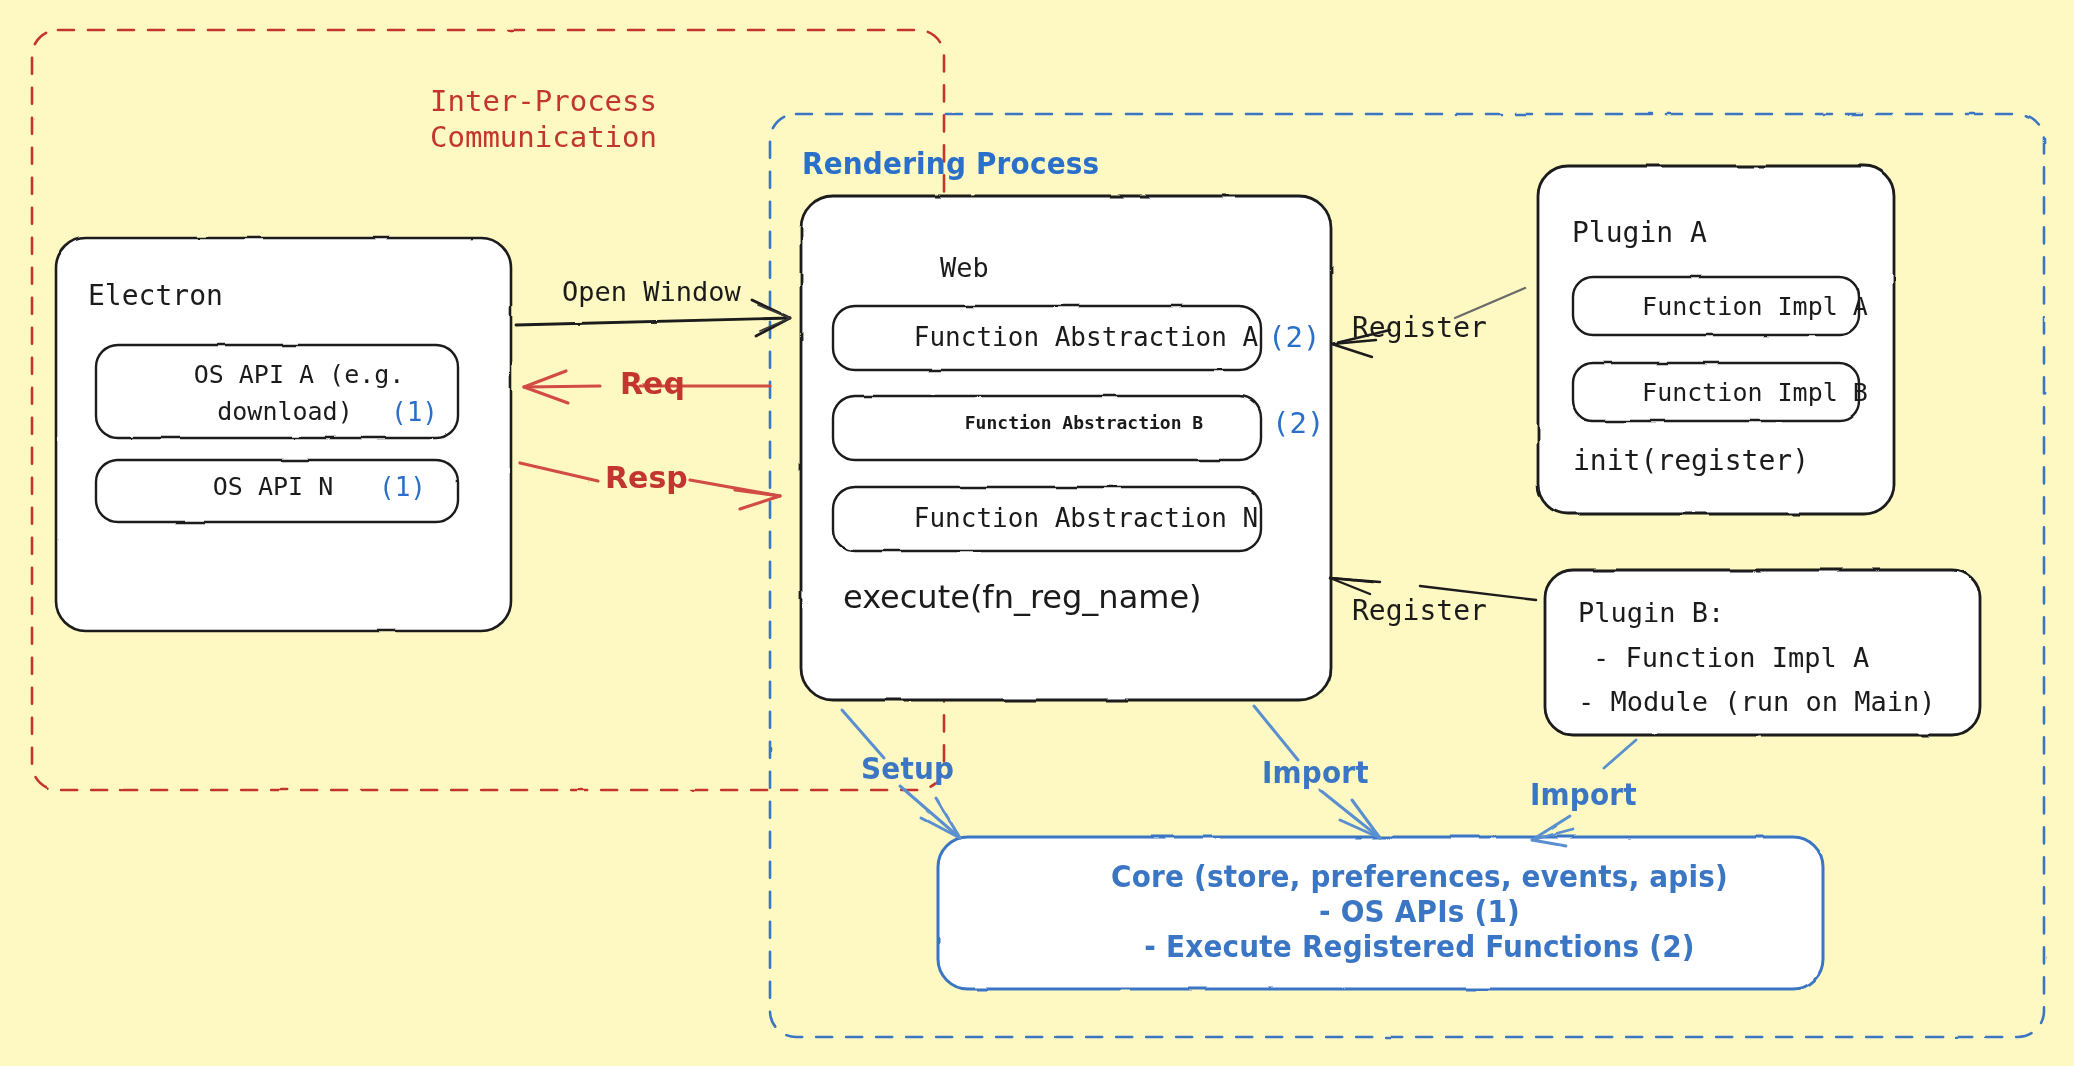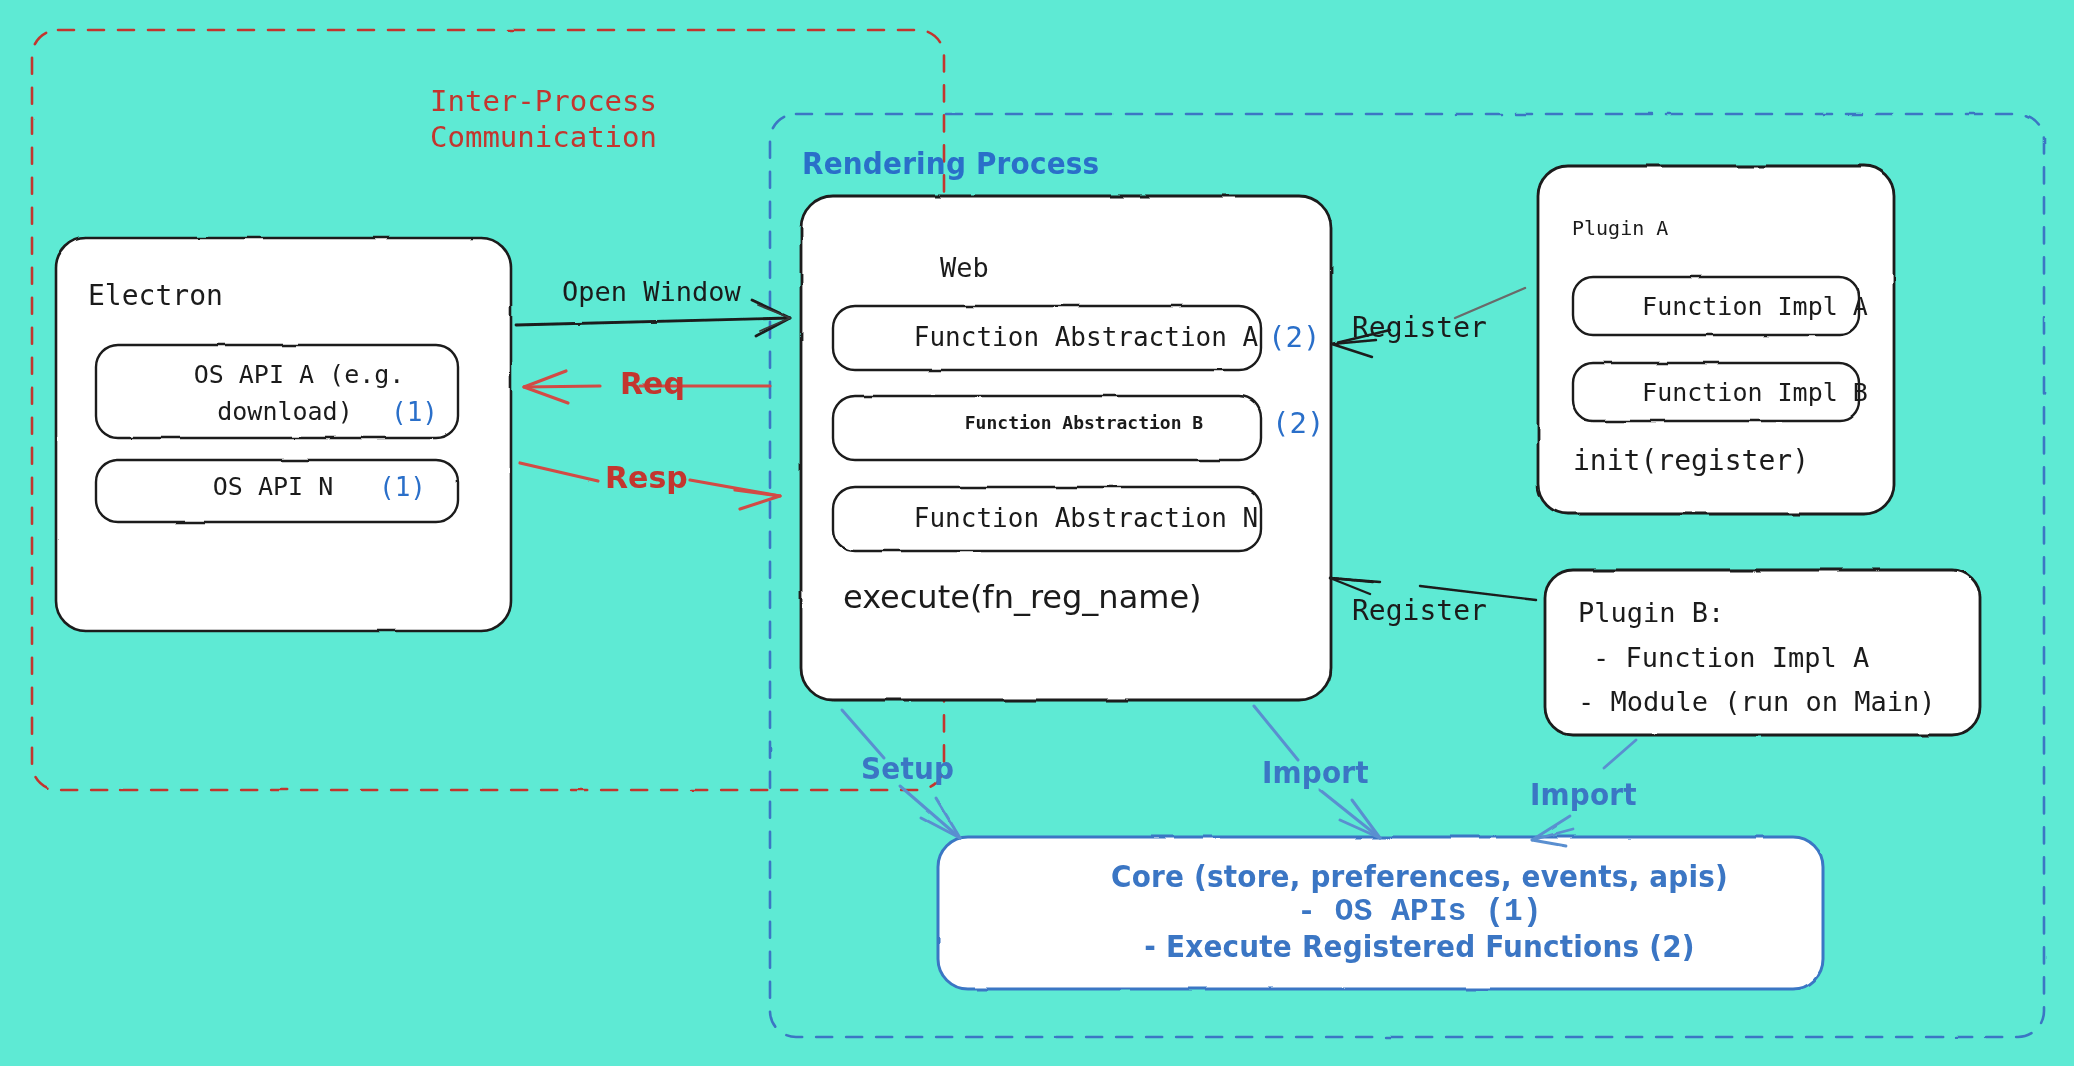--- a/index.html
+++ b/index.html
@@ -7,21 +7,21 @@
   }
   body {
     width: 2074px; height: 1066px;
     font-family: "DejaVu Sans Mono", monospace;
     overflow: hidden;
   }
   #stage {
     position: relative;
     width: 2074px;
     height: 1066px;
-    background: #5eead4;
+    background: #fef9c3;
   }
   svg.layer {
     position: absolute;
     left: 0; top: 0;
     width: 2074px; height: 1066px;
     overflow: visible;
   }
   .txt {
     position: absolute;
     white-space: pre;
@@ -163,33 +163,33 @@
   <div class="txt mono dark ctr" style="left:833px; top:322px; width:428px; font-size:26px;">Function Abstraction A</div>
   <div class="txt mono blue" style="left:1268px; top:320px; font-size:29px;">(2)</div>
 
   <div class="txt mono dark ctr" style="left:833px; top:412px; width:424px; font-size:18px;font-weight:bold;">Function Abstraction B</div>
   <div class="txt mono blue" style="left:1272px; top:406px; font-size:29px;">(2)</div>
 
   <div class="txt mono dark ctr" style="left:833px; top:503px; width:428px; font-size:26px;">Function Abstraction N</div>
 
   <div class="txt sans dark" style="left:843px; top:578px; font-size:32px;">execute(fn_reg_name)</div>
 
-  <div class="txt mono dark" style="left:1572px; top:216px; font-size:20px;">Plugin A</div>
+  <div class="txt mono dark" style="left:1572px; top:216px; font-size:28px;">Plugin A</div>
   <div class="txt mono dark ctr" style="left:1573px; top:292px; width:286px; font-size:25px;">Function Impl A</div>
   <div class="txt mono dark ctr" style="left:1573px; top:378px; width:286px; font-size:25px;">Function Impl B</div>
   <div class="txt mono dark" style="left:1573px; top:444px; font-size:28px;">init(register)</div>
 
   <div class="txt mono dark" style="left:1352px; top:311px; font-size:28px;">Register</div>
   <div class="txt mono dark" style="left:1352px; top:594px; font-size:28px;">Register</div>
 
   <div class="txt mono dark" style="left:1578px; top:597px; font-size:27px;">Plugin B:</div>
   <div class="txt mono dark" style="left:1578px; top:642px; font-size:27px;margin-left:15px;">- Function Impl A</div>
   <div class="txt mono dark" style="left:1578px; top:686px; font-size:27px;">- Module (run on Main)</div>
 
   <div class="txt cond blue2" style="left:861px; top:750px; font-size:31px;">Setup</div>
   <div class="txt cond blue2" style="left:1262px; top:754px; font-size:31px;">Import</div>
   <div class="txt cond blue2" style="left:1530px; top:776px; font-size:31px;">Import</div>
 
   <div class="txt cond blue2 ctr" style="left:938px; top:858px; width:885px; font-size:31px;">Core (store, preferences, events, apis)</div>
-  <div class="txt cond blue2 ctr" style="left:938px; top:893px; width:885px; font-size:31px;font-family:Liberation Mono, monospace;">- OS APIs (1)</div>
+  <div class="txt cond blue2 ctr" style="left:938px; top:893px; width:885px; font-size:31px;">- OS APIs (1)</div>
   <div class="txt cond blue2 ctr" style="left:938px; top:928px; width:885px; font-size:31px;">- Execute Registered Functions (2)</div>
 
 </div>
 
 </body></html>

